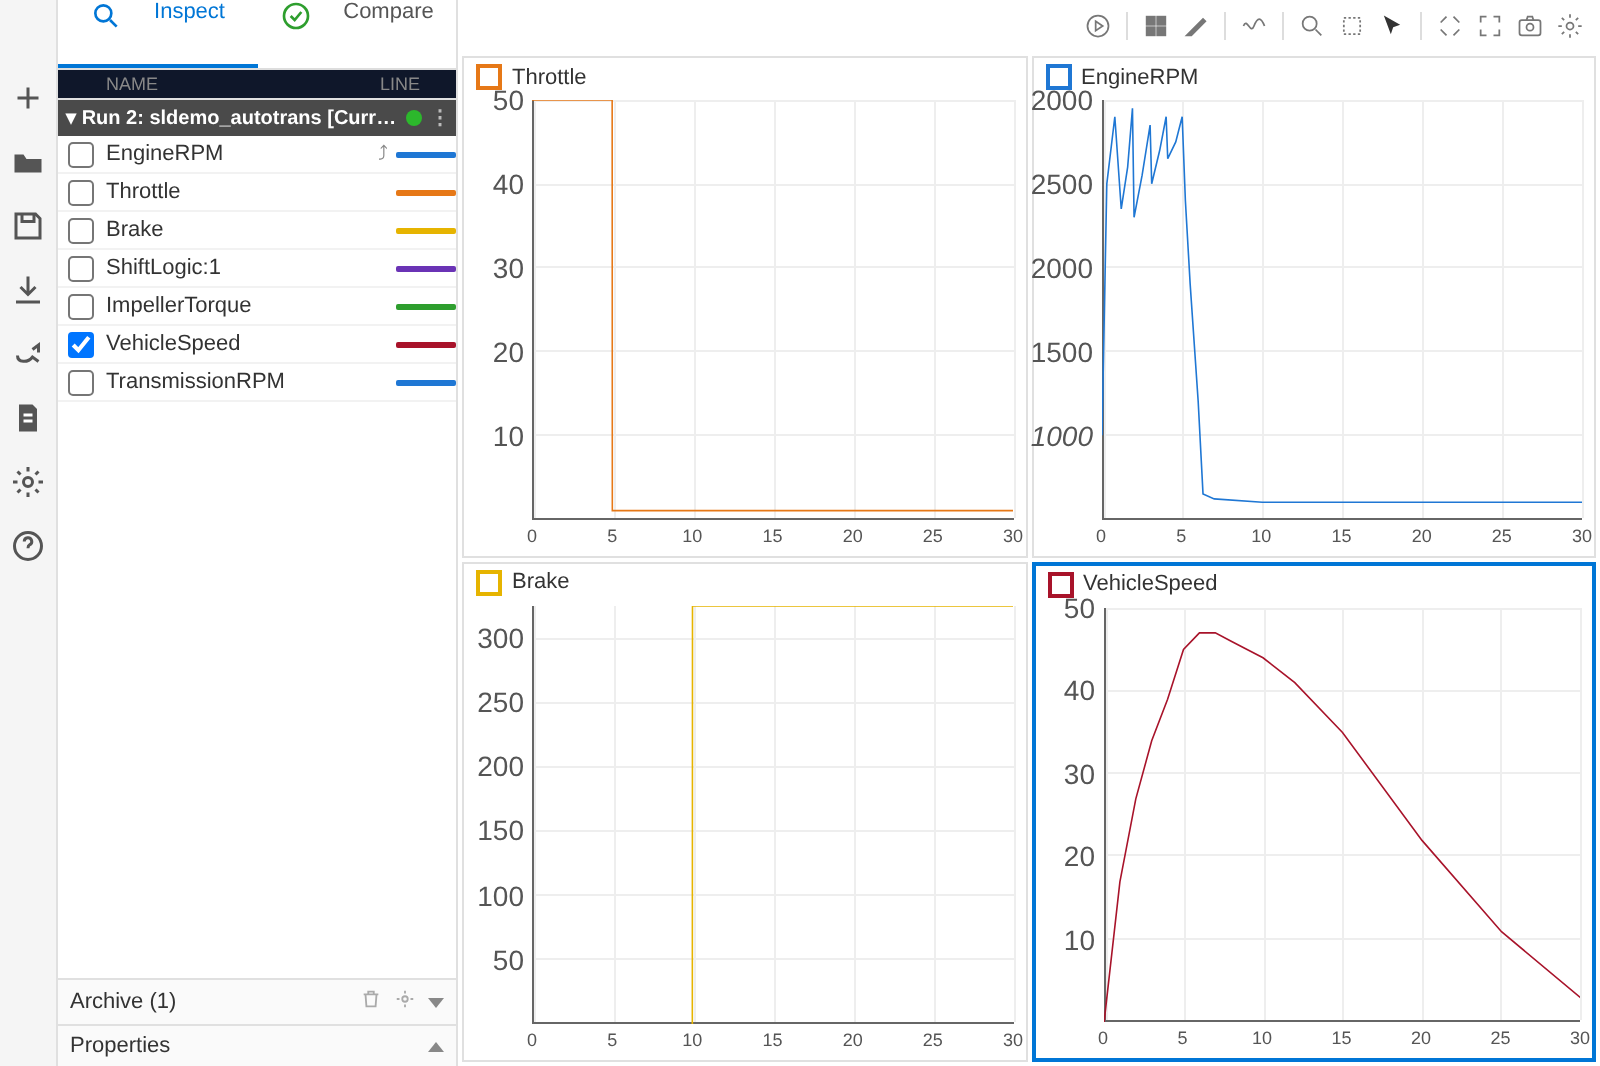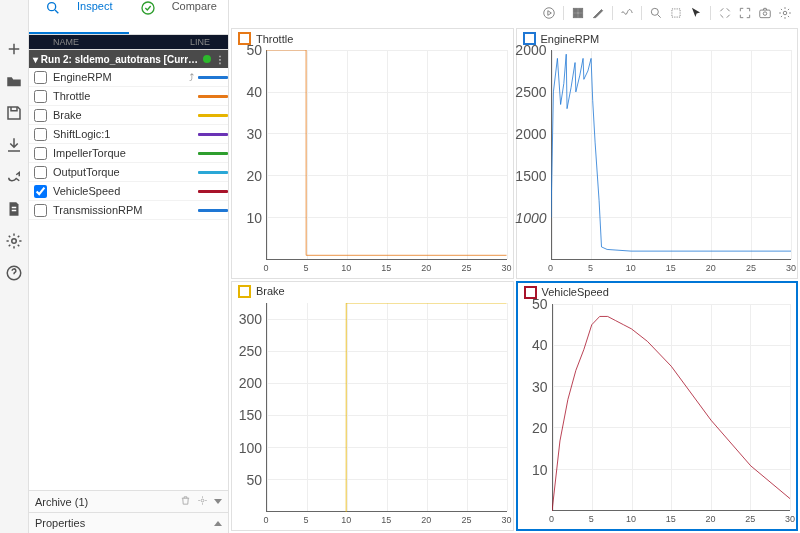--- a/index.html
+++ b/index.html
@@ -157,26 +157,20 @@
     <span class="ex"></span>
     <span class="sw" style="background:#6a33b5"></span>
         </div>
         <div class="sig">
           <input type="checkbox" style="">
     <span class="nm">ImpellerTorque</span>
     <span class="ex"></span>
     <span class="sw" style="background:#2e9e2e"></span>
         </div>
         <div class="sig">
-          <input type="checkbox" style="">
-    <span class="nm">OutputTorque</span>
-    <span class="ex"></span>
-    <span class="sw" style="background:#2aa7d6"></span>
-        </div>
-        <div class="sig">
           <input type="checkbox" checked="" style="">
     <span class="nm">VehicleSpeed</span>
     <span class="ex"></span>
     <span class="sw" style="background:#a8132a"></span>
         </div>
         <div class="sig">
           <input type="checkbox" style="">
     <span class="nm">TransmissionRPM</span>
     <span class="ex"></span>
     <span class="sw" style="background:#1f77d4"></span>

